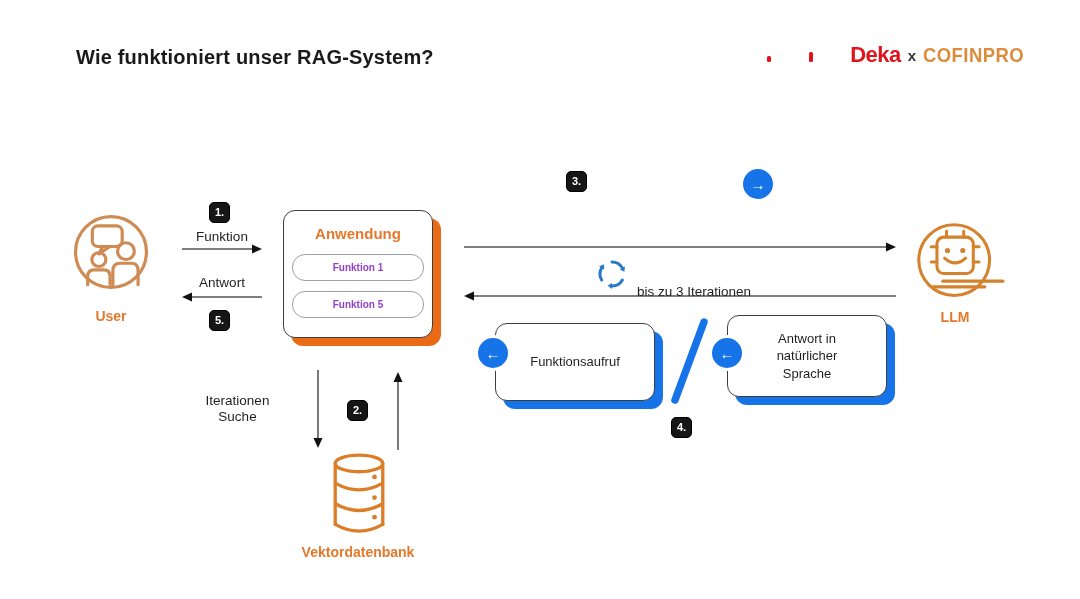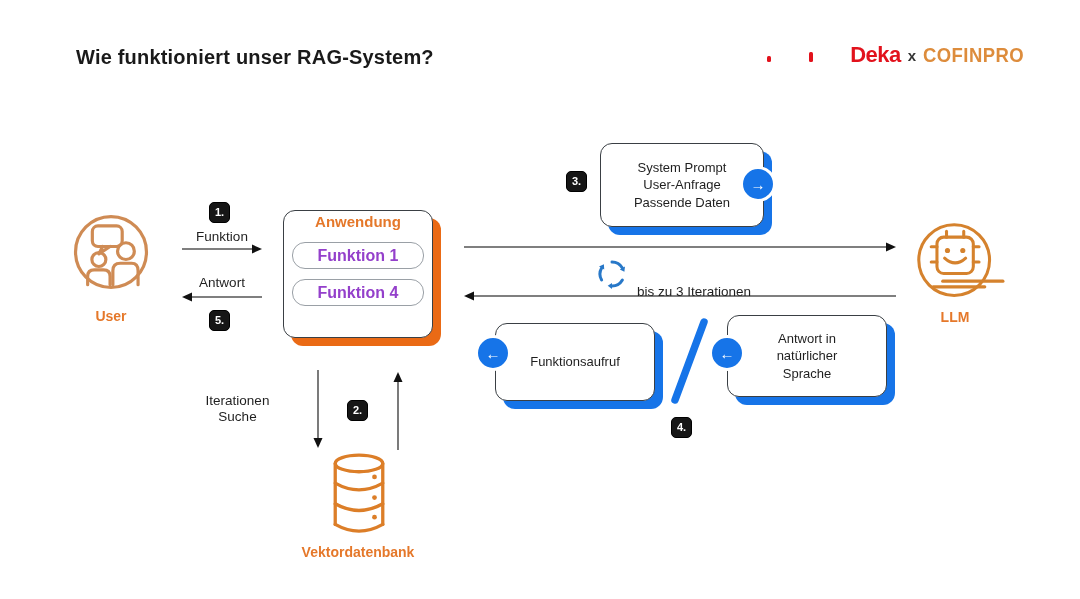--- a/index.html
+++ b/index.html
@@ -36,21 +36,21 @@
   .circle-btn {
     position:absolute; width:30px; height:30px; border-radius:50%; background:#1674E8;
     border:3px solid #fff; color:#fff; display:flex; align-items:center; justify-content:center;
     font-size:15px; font-weight:700; line-height:1;
   }
   
   .anw-title { margin-top:2px; margin-bottom:2px; color:#E5782A; font-weight:700; font-size:15px; text-align:center; }
   .funktion {
     width:130px; height:25px; margin-top:10px; border:1.6px solid #9AA0A6; border-radius:13px;
     display:flex; align-items:center; justify-content:center;
-    color:#9440CB; font-weight:700; font-size:16px; background:#fff;
+    color:#9440CB; font-weight:700; font-size:10px; background:#fff;
   }
   .conn { position:absolute; overflow:visible; }
 </style>
 </head>
 <body>
 
 <div class="canvas">
 
   <div class="title">Wie funktioniert unser RAG-System?</div>
 
@@ -83,36 +83,31 @@
     <line x1="2" y1="7" x2="72" y2="7" stroke="#555" stroke-width="1.4"></line>
     <polygon points="72,2.5 82,7 72,11.5" fill="#111"></polygon>
   </svg>
   <div class="small-label" style="left:182px;top:275px;width:80px">Antwort</div>
   <svg class="conn" style="left:180px;top:290px" width="84" height="12">
     <line x1="82" y1="7" x2="12" y2="7" stroke="#555" stroke-width="1.4"></line>
     <polygon points="12,2.5 2,7 12,11.5" fill="#111"></polygon>
   </svg>
   <div class="badge" style="left:209px;top:310px">5.</div>
 
-  <div class="box shadow-orange" style="left:283px;top:210px;width:150px;height:128px;justify-content:flex-start;box-sizing:border-box;">
+  <div class="box shadow-orange" style="left:283px;top:210px;width:150px;height:128px;justify-content:flex-start;padding-top:12px;box-sizing:border-box;">
     <div class="anw-title">Anwendung</div>
     <div class="funktion">
       <span>Funktion 1</span>
     </div>
     <div class="funktion">
-      <span>Funktion 4</span>
+      <span>Funktion 5</span>
     </div>
   </div>
 
   <div class="badge" style="left:566px;top:171px">3.</div>
-  <div class="box shadow-blue" style="left:600px;top:143px;width:162px;height:82px">
-    <div class="box-text">System Prompt</div>
-    <div class="box-text">User-Anfrage</div>
-    <div class="box-text">Passende Daten</div>
-  </div>
   <div class="circle-btn" style="left:740px;top:166px">
     <span>→</span>
   </div>
 
   <svg class="conn" style="left:462px;top:241px" width="436" height="12">
     <line x1="2" y1="6" x2="424" y2="6" stroke="#555" stroke-width="1.3"></line>
     <polygon points="424,1.5 434,6 424,10.5" fill="#111"></polygon>
   </svg>
   <svg class="conn" style="left:462px;top:290px" width="436" height="12">
     <line x1="434" y1="6" x2="12" y2="6" stroke="#555" stroke-width="1.3"></line>

